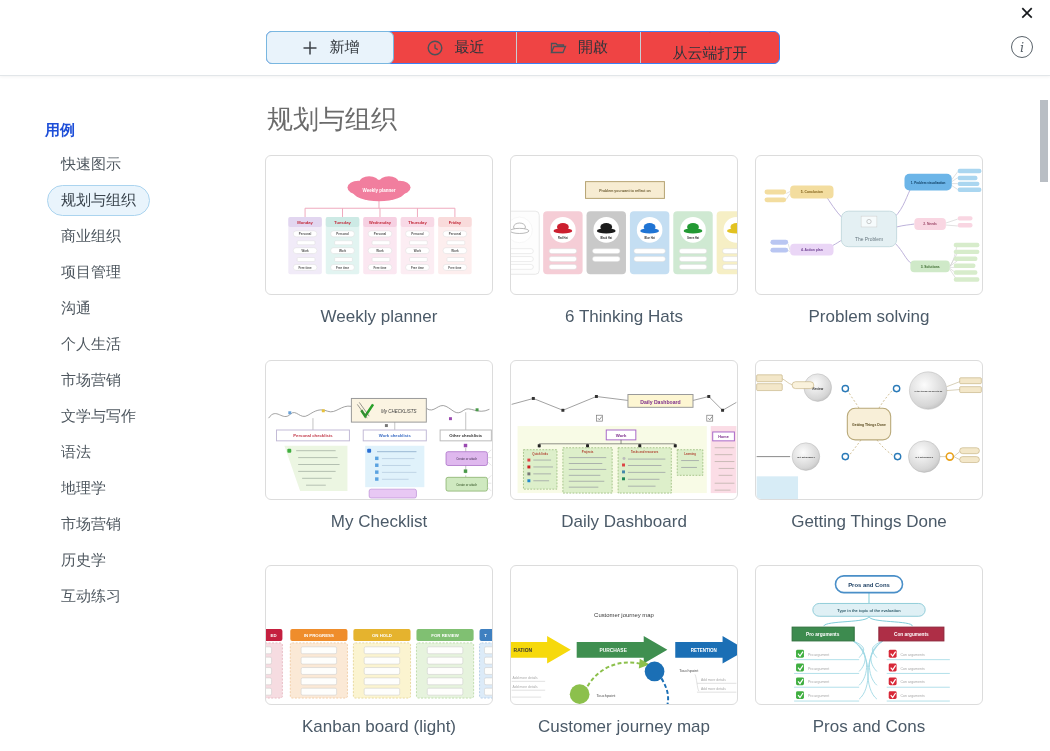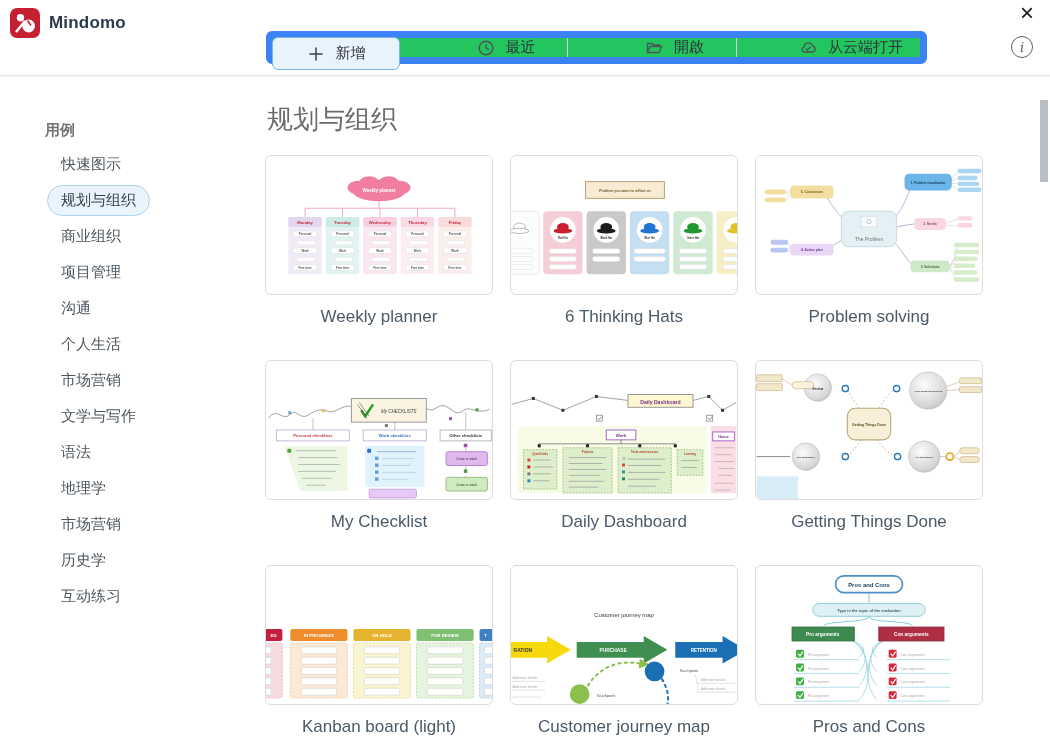--- a/index.html
+++ b/index.html
@@ -12,27 +12,27 @@
   .header {
     position:absolute; top:0; left:0; width:1050px; height:76px;
     background:#fff; border-bottom:1px solid #e2e6e9;
     box-shadow:0 1px 3px rgba(0,0,0,.05); z-index:5;
   }
   .brand { position:absolute; left:10px; top:8px; display:flex; align-items:center; gap:9px; }
   .logo { width:30px; height:30px; display:block; }
   .brand-name { font-size:17px; font-weight:bold; color:#2b3a4d; letter-spacing:.2px; }
   .tabs {
     position:absolute; left:266px; top:31px; height:33px; display:flex;
-    border:7px solid #3b82f6; border-radius:6px; background:#22c55e;
+    border:1px solid #3b82f6; border-radius:6px; background:#ef4444;
   }
   .tab {
     display:flex; align-items:center; justify-content:center; gap:11px;
-    font-size:15px; color:#2f353b; border-right:1px solid #c9ced4; cursor:pointer;margin-left:45px;
+    font-size:15px; color:#2f353b; border-right:1px solid #c9ced4; cursor:pointer;
   }
-  .tab:last-child { border-right:none; }
+  .tab:last-child { border-right:none;flex-direction:column; }
   .tab-new { width:128px; }
   .tab-recent { width:123px; }
   .tab-open { width:124px; }
   .tab-cloud { width:138px; }
   .tab.active {
     background:#e9f3fb; border:1px solid #79b7e0; border-radius:6px;
     margin:-1px 0 -1px -1px; height:33px;
   }
   .tab .ticon { width:18px; height:18px; display:block; }
   .close-btn {
@@ -40,21 +40,21 @@
     cursor:pointer; line-height:1; padding:2px 4px; font-weight:normal;
   }
   .info-btn {
     position:absolute; right:17px; top:36px; width:22px; height:22px;
     border:1.5px solid #59626a; border-radius:50%; color:#59626a;
     display:flex; align-items:center; justify-content:center;
     font-family:"DejaVu Serif", serif; font-style:italic; font-size:13px; cursor:pointer;
   }
   
   .sidebar { position:absolute; top:76px; left:0; width:265px; }
-  .side-header { margin:45px 0 4px 45px; font-size:15px; font-weight:bold; color:#737373; }
+  .side-header { margin:45px 0 4px 45px; font-size:15px; font-weight:bold; color:#1d4ed8; }
   .side-list { list-style:none; margin:6px 0 0 0; padding:0; }
   .side-item { height:36px; display:flex; align-items:center; padding-left:61px;
     font-size:15px; color:#4e575f; cursor:pointer; }
   .side-item .pill { padding:5px 0; }
   .side-item.selected .pill {
     background:#e9f4fc; border:1px solid #abd4ef; border-radius:16px;
     padding:5px 13px; margin-left:-14px; color:#39434c;
   }
   
   .content { position:absolute; top:76px; left:265px; width:760px; }
@@ -69,30 +69,20 @@
   .scroll-thumb { position:absolute; right:2px; top:100px; width:8px; height:82px;
     background:#b9bec4; z-index:9; }
   text { font-family:"Liberation Sans", sans-serif; }
 </style>
 </head>
 <body>
 
 <div>
 
   <div class="header">
-    <div class="brand">
-      <svg class="logo" viewBox="0 0 30 30">
-        <rect width="30" height="30" rx="7" fill="#c51f32"></rect>
-        <path d="M6,24 L15,13" stroke="#fff" stroke-width="2.4"></path>
-        <circle cx="10.5" cy="9.8" r="3.7" fill="#fff"></circle>
-        <circle cx="18.6" cy="18" r="6.4" fill="#fff"></circle>
-        <path d="M17.5,12.5 l3.5,5" stroke="#c51f32" stroke-width="1.6"></path>
-      </svg>
-      <div class="brand-name">Mindomo</div>
-    </div>
 
     <div class="tabs">
       <div class="tab tab-new active">
         <svg class="ticon" viewBox="0 0 18 18">
           <path d="M9,2.5 V15.5 M2.5,9 H15.5" stroke="#3c4248" stroke-width="1.5" fill="none"></path>
         </svg>
         <span>新增</span>
       </div>
       <div class="tab tab-recent">
         <svg class="ticon" viewBox="0 0 18 18">

